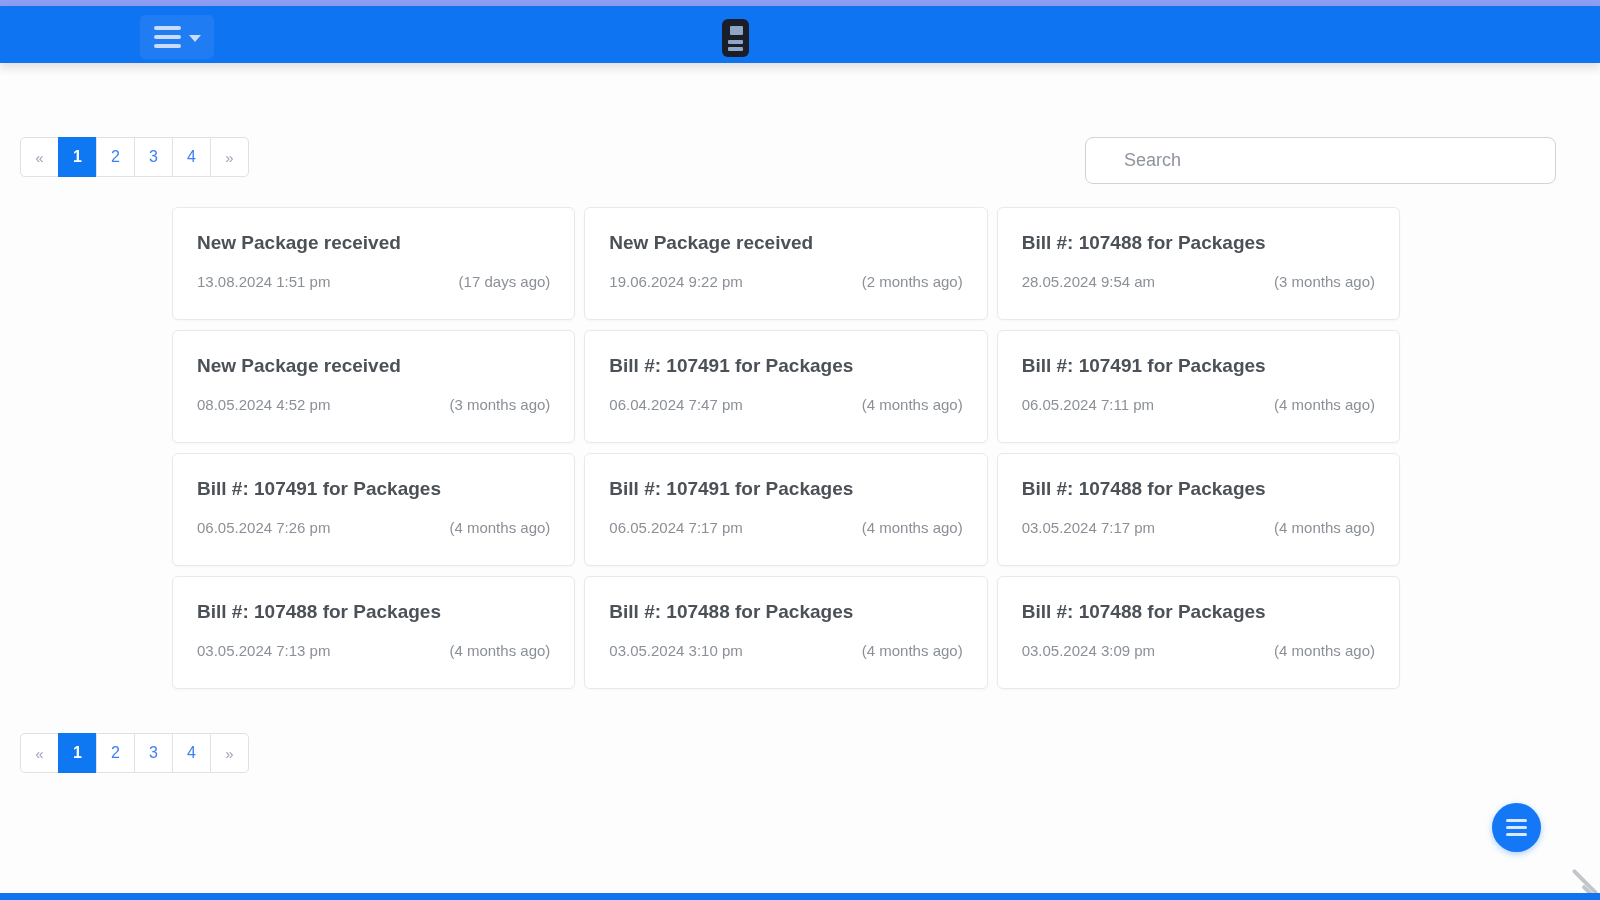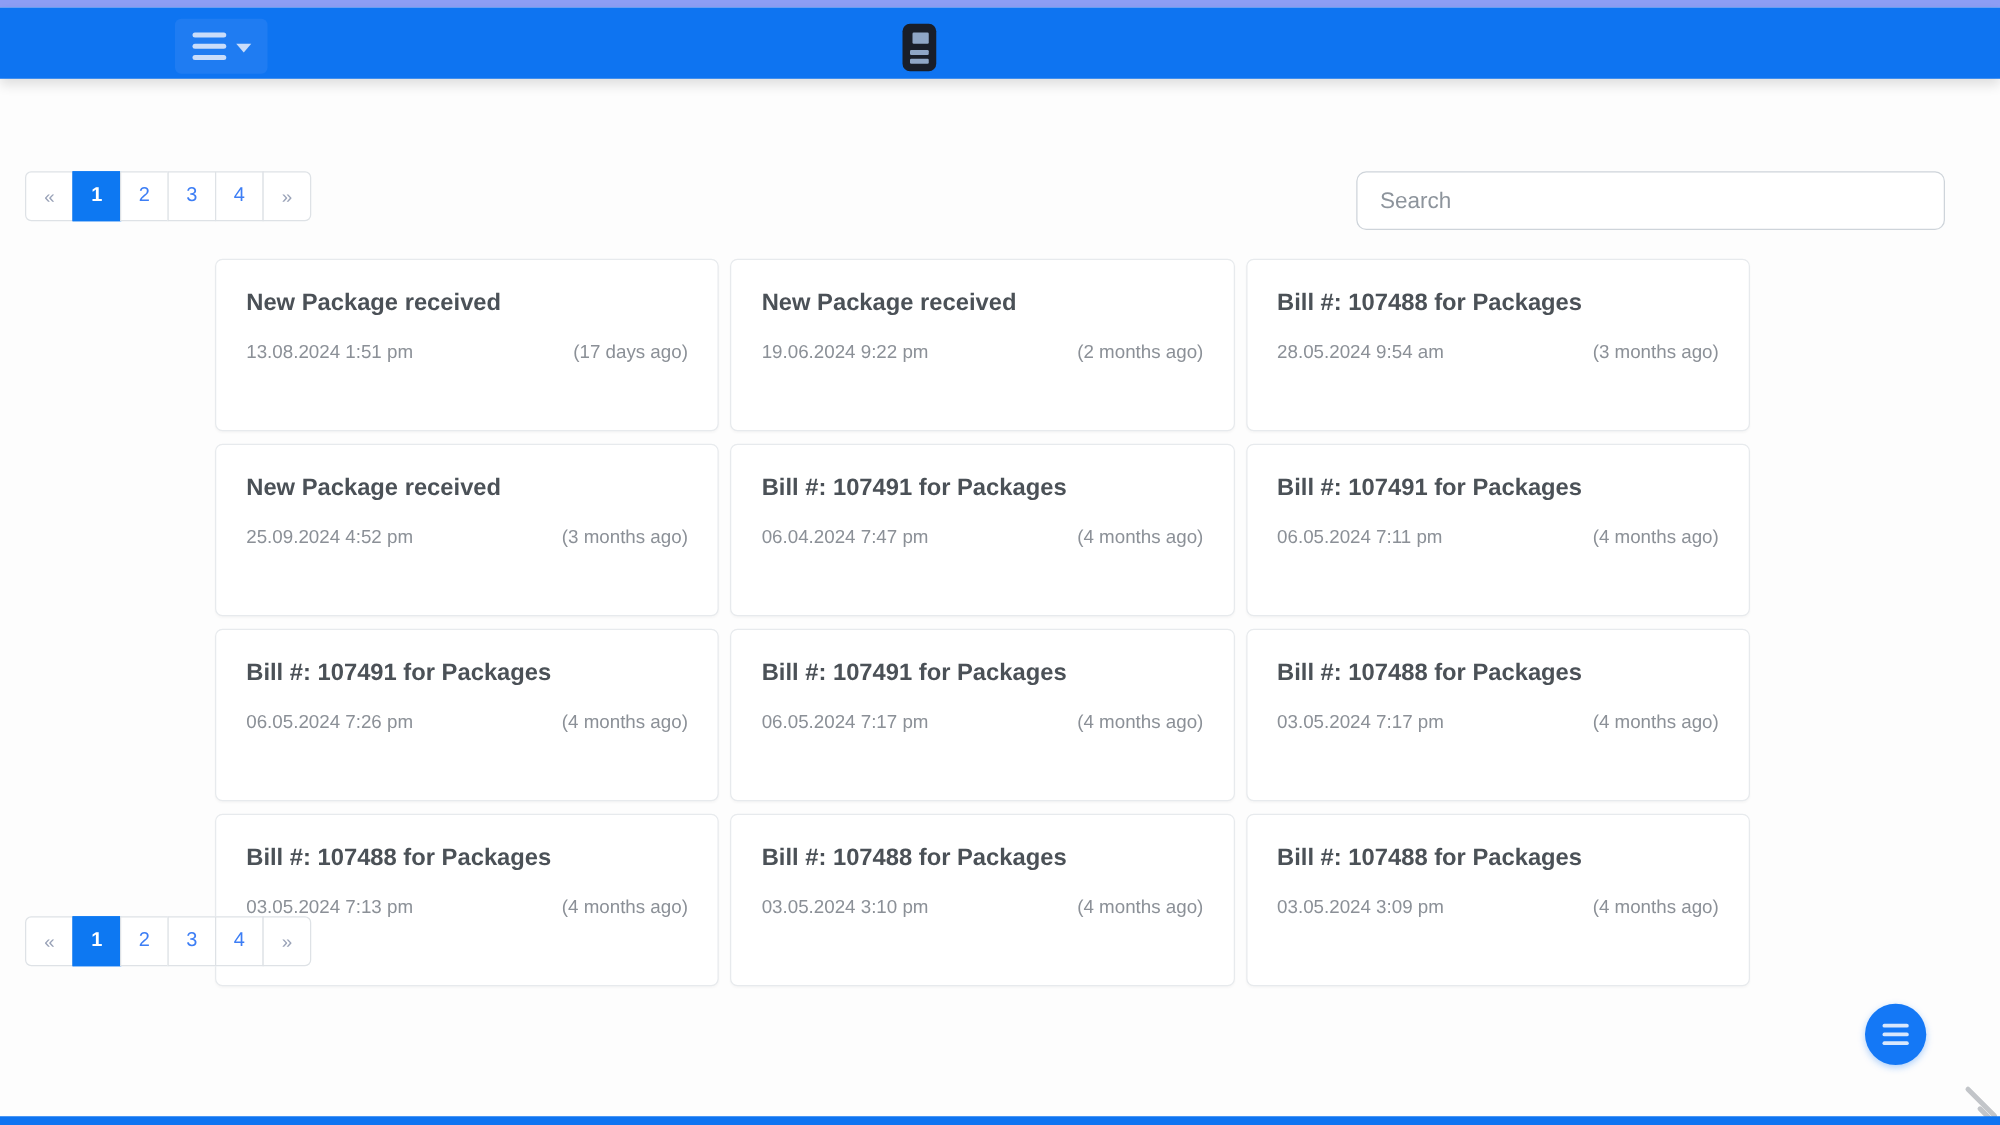--- a/index.html
+++ b/index.html
@@ -36,29 +36,29 @@
   .page-item { min-width:39px; height:40px; padding:0 12px; display:flex; align-items:center;
                justify-content:center; background:#ffffff; border:1px solid #dee2e6;
                margin-left:-1px; color:#3d7ef5; font-size:16px; cursor:pointer; }
   .page-item:first-child { margin-left:0; border-radius:5px 0 0 5px; }
   .page-item:last-child  { border-radius:0 5px 5px 0; }
   .page-item.edge { color:#9aa3b8; font-size:15px; }
   .page-item.active { background:#0d78f2; border-color:#0d78f2; color:#ffffff; font-weight:700; }
 
   
   .search-input { position:absolute; left:1085px; top:137px; width:471px; height:47px;
-                  border:1px solid #ced4da; border-radius:8px; padding:0 18px; font-size:18px;
+                  border:1px solid #ced4da; border-radius:8px; padding:0 38px; font-size:18px;
                   color:#3a3f44; background:#ffffff; outline:none;
                   font-family:"Liberation Sans", sans-serif; }
   .search-input::placeholder { color:#8d949c; }
 
   
   .grid { position:absolute; left:172px; top:207px; width:1228px;
           display:grid; grid-template-columns:repeat(3,1fr); gap:10px 9px; }
-  .card { background:#ffffff; border:1px solid #e7eaed; border-radius:6px; height:138px;
+  .card { background:#ffffff; border:1px solid #e7eaed; border-radius:6px; height:113px;
           padding:24px 24px 0 24px; cursor:pointer; box-shadow:0 1px 2px rgba(0,0,0,0.03); }
   .card-title { font-size:19px; font-weight:600; color:#4b5157; line-height:1.2;
                 white-space:nowrap; overflow:hidden; }
   .card-meta { display:flex; justify-content:space-between; margin-top:18px;
                font-size:15px; color:#8b9097;gap:42px; }
 
   
   .fab { position:absolute; left:1492px; top:803px; width:49px; height:49px; border-radius:50%;
          background:#1478f6; display:flex; align-items:center; justify-content:center;
          box-shadow:0 2px 6px rgba(20,120,246,0.35); cursor:pointer; }
@@ -131,21 +131,21 @@
     <div class="card-title">Bill #: 107488 for Packages</div>
     <div class="card-meta">
       <span>28.05.2024 9:54 am</span>
       <span>(3 months ago)</span>
     </div>
   </div>
 
   <div class="card">
     <div class="card-title">New Package received</div>
     <div class="card-meta">
-      <span>25.09.2024 4:52 pm</span>
+      <span>08.05.2024 4:52 pm</span>
       <span>(3 months ago)</span>
     </div>
   </div>
 
   <div class="card">
     <div class="card-title">Bill #: 107491 for Packages</div>
     <div class="card-meta">
       <span>06.04.2024 7:47 pm</span>
       <span>(4 months ago)</span>
     </div>

